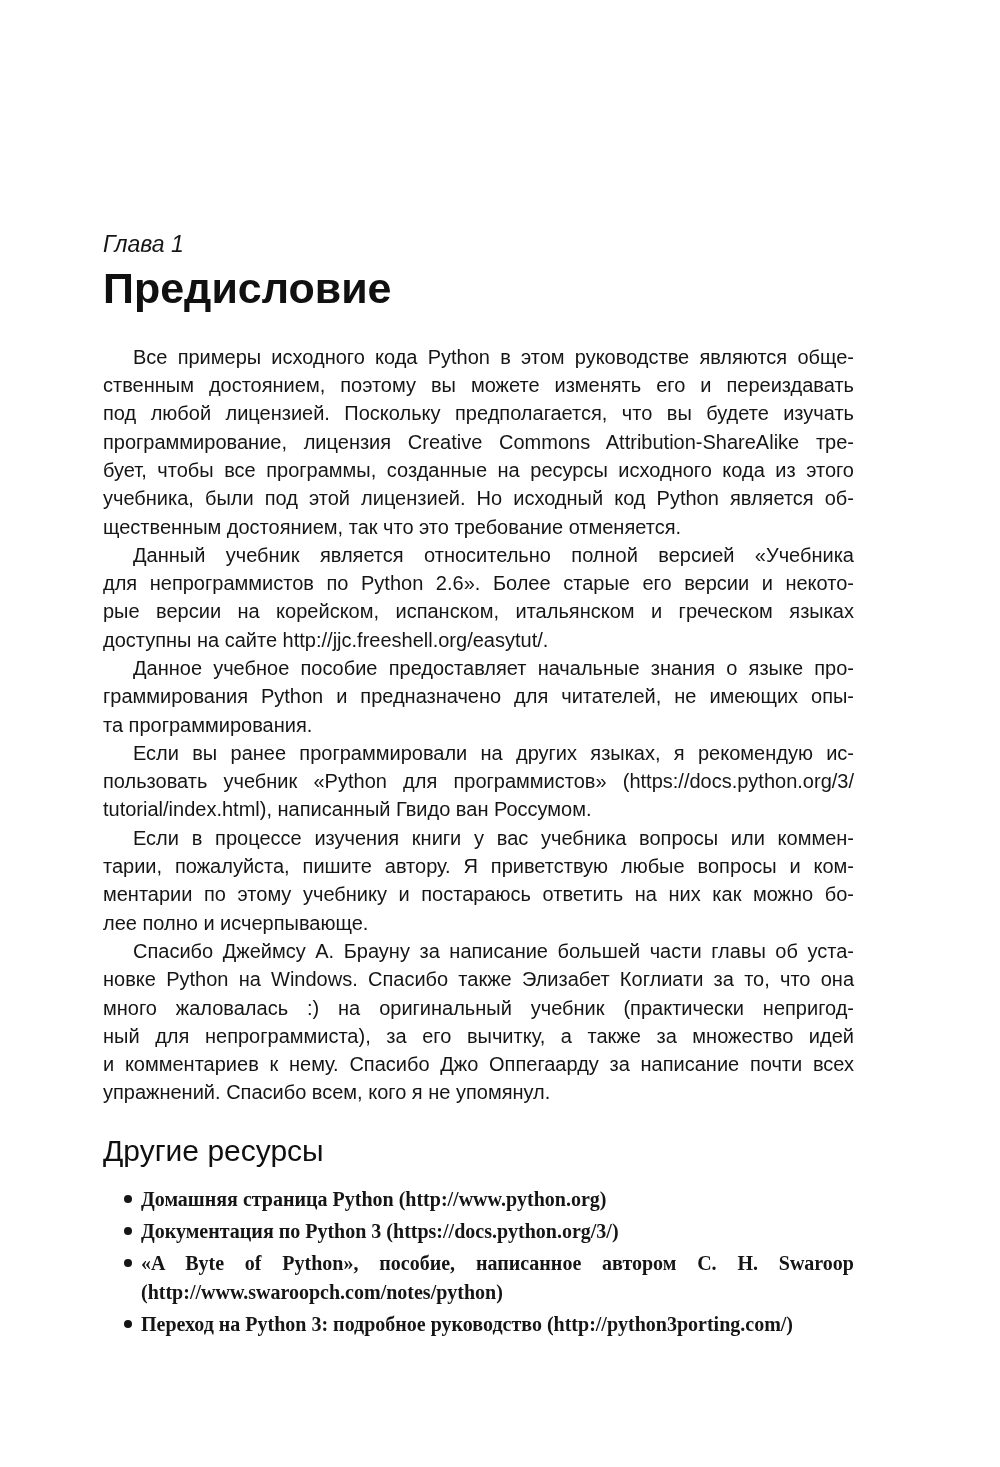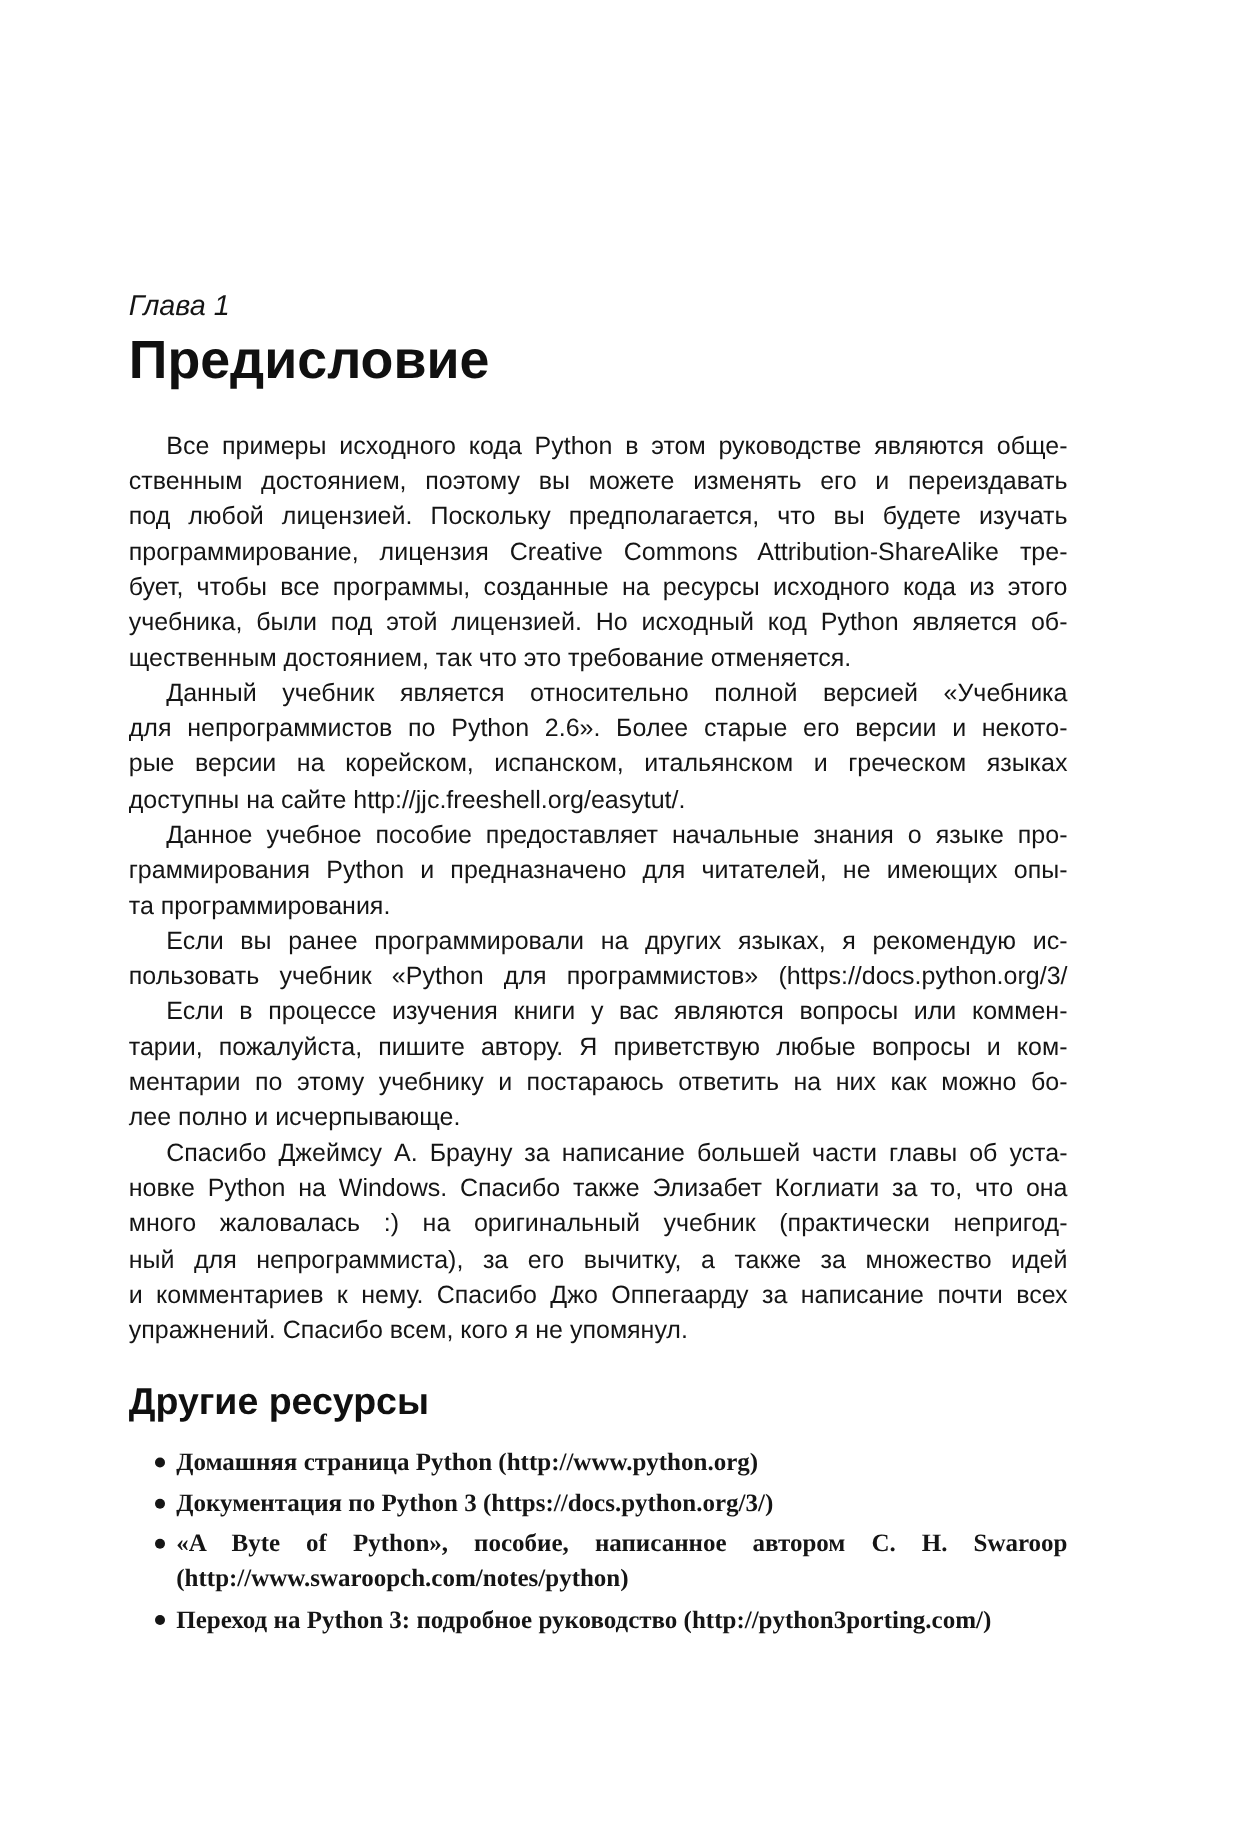--- a/index.html
+++ b/index.html
@@ -43,21 +43,21 @@
   }
   .para { margin: 0; }
   .line {
     text-align: justify;
     text-align-last: justify;
   }
   .line.last { text-align-last: left; }
   .line.first { text-indent: 30px; }
   .section-heading {
     font-family: "Liberation Sans", sans-serif;
-    font-weight: bold;
+    font-weight: normal;
     font-size: 30px;
     line-height: 1.2;
     margin: 26px 0 0 0;
     color: #101010;
   }
   .resource-list {
     list-style: none;
     margin: 16px 0 0 0;
     padding: 0 0 0 38px;
     font-family: "Liberation Serif", serif;
@@ -103,23 +103,24 @@
         <div class="line last">доступны на сайте http://jjc.freeshell.org/easytut/.</div>
       </div>
       <div class="para">
         <div class="line first">Данное учебное пособие предоставляет начальные знания о языке про-</div>
         <div class="line">граммирования Python и предназначено для читателей, не имеющих опы-</div>
         <div class="line last">та программирования.</div>
       </div>
       <div class="para">
         <div class="line first">Если вы ранее программировали на других языках, я рекомендую ис-</div>
         <div class="line">пользовать учебник «Python для программистов» (https://docs.python.org/3/</div>
+        <div class="line last">tutorial/index.html), написанный Гвидо ван Россумом.</div>
       </div>
       <div class="para">
-        <div class="line first">Если в процессе изучения книги у вас являются вопросы или коммен-</div>
+        <div class="line first">Если в процессе изучения книги у вас учебника вопросы или коммен-</div>
         <div class="line">тарии, пожалуйста, пишите автору. Я приветствую любые вопросы и ком-</div>
         <div class="line">ментарии по этому учебнику и постараюсь ответить на них как можно бо-</div>
         <div class="line last">лее полно и исчерпывающе.</div>
       </div>
       <div class="para">
         <div class="line first">Спасибо Джеймсу А. Брауну за написание большей части главы об уста-</div>
         <div class="line">новке Python на Windows. Спасибо также Элизабет Коглиати за то, что она</div>
         <div class="line">много жаловалась :) на оригинальный учебник (практически непригод-</div>
         <div class="line">ный для непрограммиста), за его вычитку, а также за множество идей</div>
         <div class="line">и комментариев к нему. Спасибо Джо Оппегаарду за написание почти всех</div>

